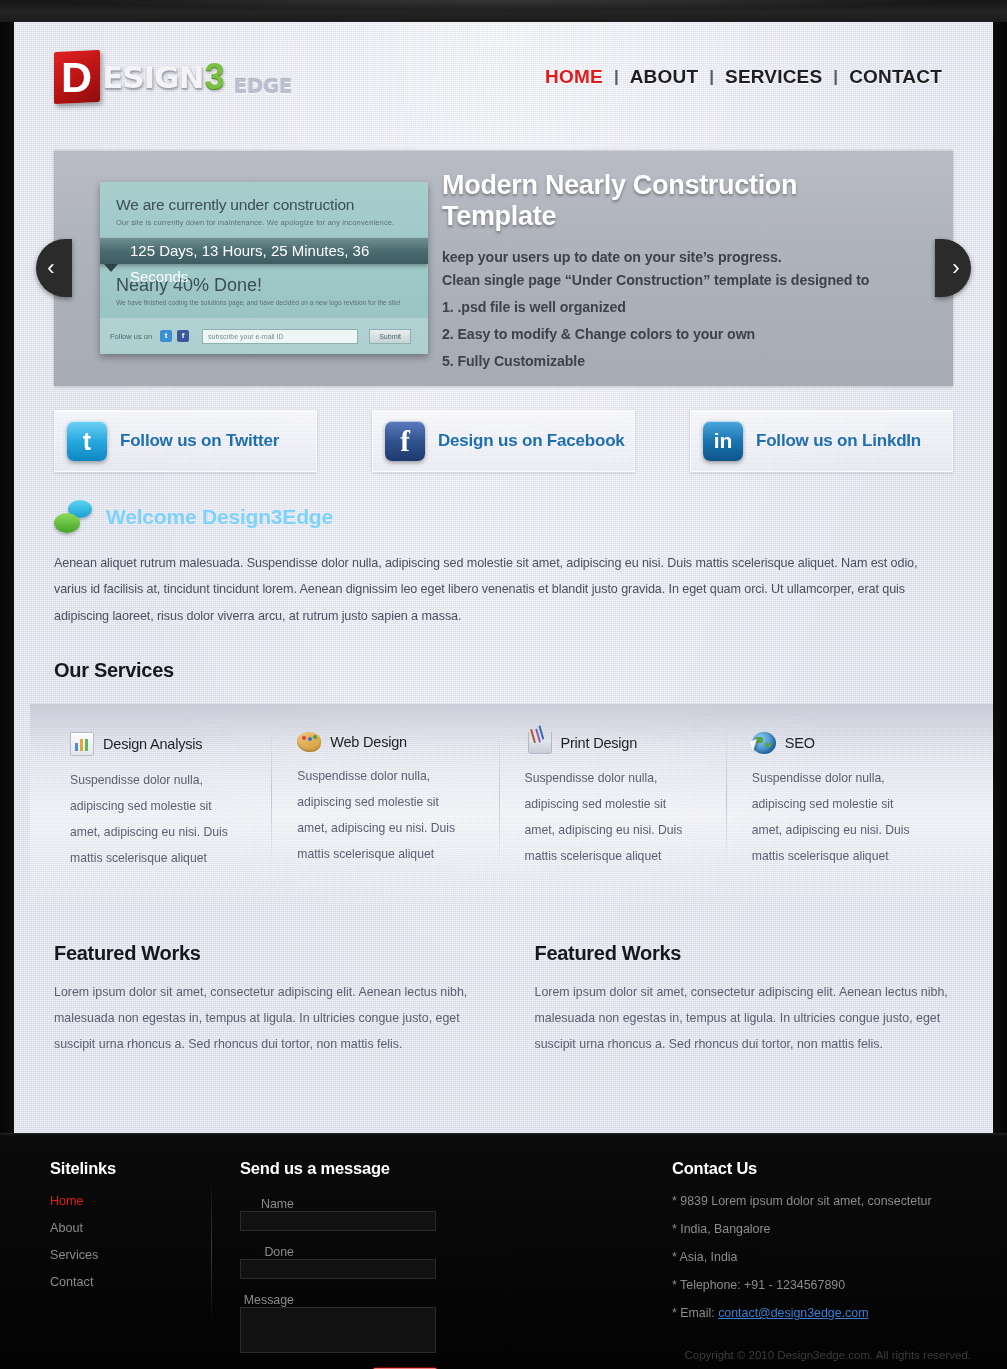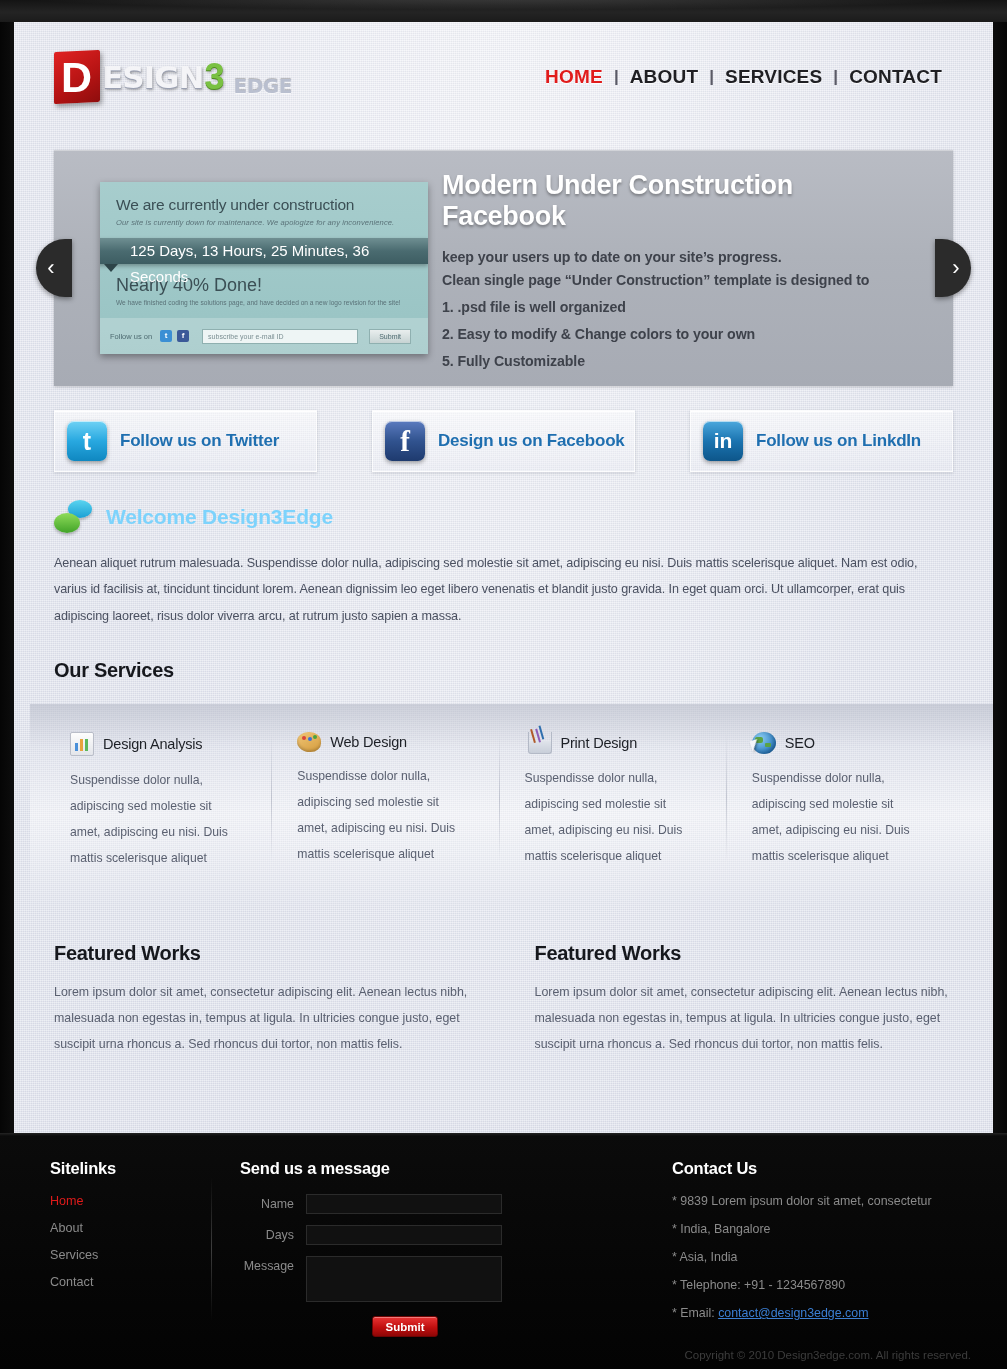--- a/index.html
+++ b/index.html
@@ -119,21 +119,21 @@
   .slider-img-wrap { width: 380px; padding-left: 46px; }
   .shot {
     width: 328px; height: 172px;
     background: linear-gradient(180deg, #a7cdcd 0%, #9cc6c6 70%, #98c2c2 100%);
     position: relative;
     box-shadow: 0 3px 7px rgba(0,0,0,.35);
     padding: 14px 16px 0 16px;
     overflow: hidden;
   }
   .shot h3 { font-size: 15.5px; font-weight: normal; color: #3b4f55; letter-spacing: -.2px; }
-  .shot .sub { font-size: 7.6px; color: #5a7278; margin-top: 4px; letter-spacing: .1px; font-style: italic; }
+  .shot .sub { font-size: 7.6px; color: #5a7278; margin-top: 4px; letter-spacing: .1px; }
   .shot .counter {
     margin: 11px -16px 0 -26px;
     height: 26px; line-height: 26px;
     padding-left: 40px;
     background: linear-gradient(180deg, #6f8f92 0%, #4a6b70 50%, #3d5d62 100%);
     color: #fff; font-size: 15px;
     box-shadow: 0 2px 4px rgba(0,0,0,.3);
     position: relative;
   }
   .shot .counter::before {
@@ -294,21 +294,21 @@
   .f-col-links { width: 190px; position: relative; }
   .f-col-links::after {
     content:""; position:absolute; right: 28px; top: 18px; bottom: 48px; width:1px;
     background: linear-gradient(180deg, rgba(255,255,255,0), rgba(255,255,255,.22), rgba(255,255,255,0));
   }
   .f-title { font-size: 16.5px; font-weight: bold; color: #fff; letter-spacing: -.2px; margin-bottom: 16px; }
   .f-link { font-size: 12.6px; color: #8b8b8b; margin-bottom: 13px; cursor: pointer; }
   .f-link.active { color: #e01b1b; }
 
   .f-col-form { width: 390px; }
-  .form-row { display: flex; align-items: flex-start; margin-bottom: 11px; }
+  .form-row { display: flex; align-items: flex-start; margin-bottom: 11px; flex-direction: column; }
   .form-label { width: 66px; text-align: right; padding-right: 12px; font-size: 12.4px; color: #8b8b8b; padding-top: 3px; }
   .f-input {
     width: 196px; height: 20px;
     background: #111; border: 1px solid #2b2b2b; outline: none;
     color: #ccc; font-size: 12px; padding: 0 6px;
     font-family: "Liberation Sans", sans-serif;
   }
   .f-textarea {
     width: 196px; height: 46px;
     background: #111; border: 1px solid #2b2b2b; outline: none; resize: none;
@@ -377,21 +377,21 @@
           <span class="fu">Follow us on</span>
           <span class="mini-ic">t</span>
           <span class="mini-ic fb">f</span>
           <span class="mini-input">subscribe your e-mail ID</span>
           <span class="mini-btn">Submit</span>
         </div>
       </div>
     </div>
 
     <div class="slider-text">
-      <h2>Modern Under Construction Facebook</h2>
+      <h2>Modern Nearly Construction Template</h2>
       <p>keep your users up to date on your site’s progress.</p>
       <p>Clean single page “Under Construction” template is designed to</p>
       <p class="small">1. .psd file is well organized</p>
       <p class="small">2. Easy to modify &amp; Change colors to your own</p>
       <p class="small">5. Fully Customizable</p>
     </div>
   </div>
 
   <div class="social-row-main">
     <div class="social-btn">
@@ -474,21 +474,21 @@
     <div class="f-link">Contact</div>
   </div>
 
   <div class="f-col-form">
     <div class="f-title">Send us a message</div>
     <div class="form-row">
       <div class="form-label">Name</div>
       <input class="f-input" type="text" value="" style="">
     </div>
     <div class="form-row">
-      <div class="form-label">Days</div>
+      <div class="form-label">Done</div>
       <input class="f-input" type="text" value="" style="">
     </div>
     <div class="form-row">
       <div class="form-label">Message</div>
       <textarea class="f-textarea" style=""></textarea>
     </div>
     <div class="submit-wrap">
       <button class="f-submit">Submit</button>
     </div>
   </div>

